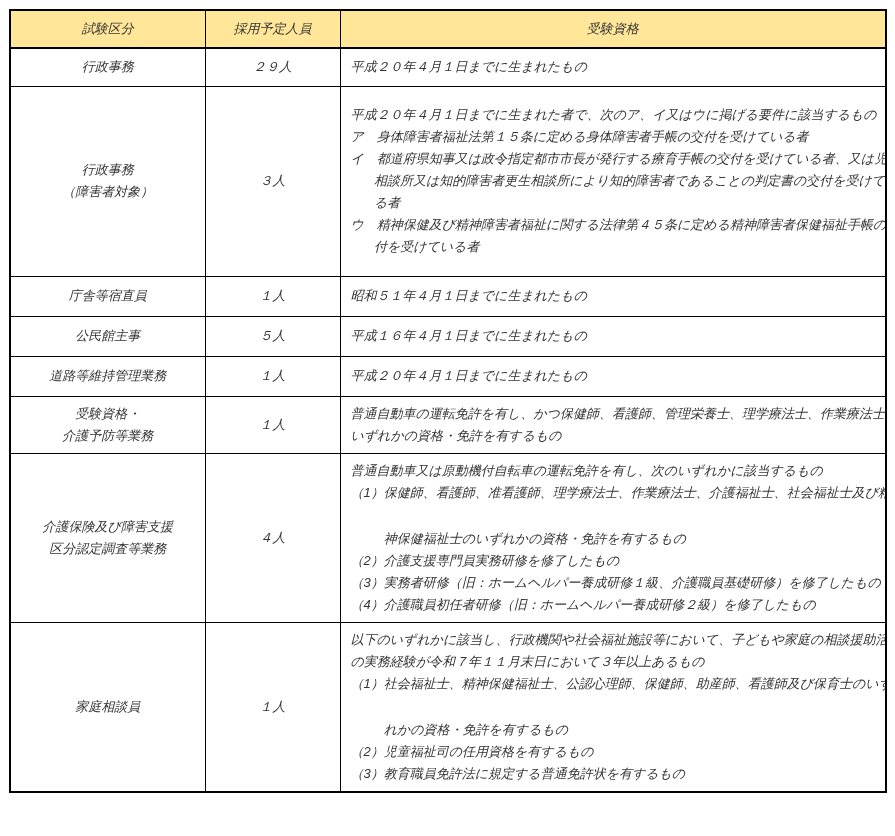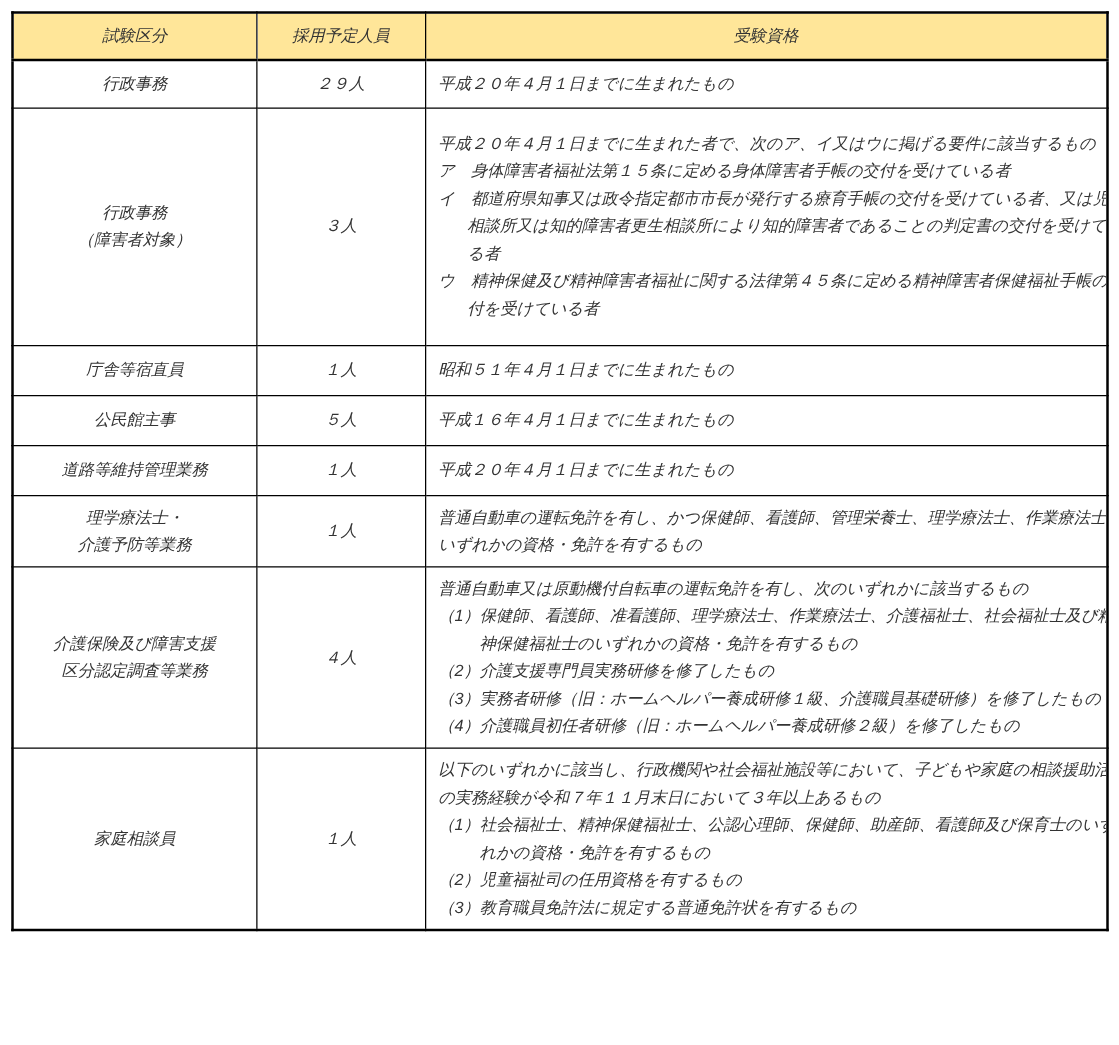--- a/index.html
+++ b/index.html
@@ -11,21 +11,21 @@
            vertical-align:middle; box-sizing:border-box; overflow:hidden;font-style:italic; }
   thead th { background:var(--header-bg); height:38px; text-align:center;
              border-bottom:2px solid var(--border); padding:0 4px; }
   td.cat  { text-align:center; padding:2px 4px;margin-left:35px; }
   td.cnt  { text-align:center; padding:2px 4px; }
   td.qual { text-align:left; padding:6px 8px 6px 10px; }
   .cat-line  { line-height:22px; }
   .qline     { line-height:22px; white-space:nowrap; }
   .qline.ind-0 { padding-left:0; }
   .qline.ind-1 { padding-left:1.8em; }
-  .qline.ind-2 { padding-left:2.55em; }
+  .qline.ind-2 { padding-left:2.55em;margin-top:24px; }
   tbody tr:nth-child(1)  { height:38px; }
   tbody tr:nth-child(2)  { height:190px; }
   tbody tr:nth-child(3)  { height:40px; }
   tbody tr:nth-child(4)  { height:40px; }
   tbody tr:nth-child(5)  { height:40px; }
   tbody tr:nth-child(6)  { height:40px; }
   tbody tr:nth-child(7)  { height:40px; }
   tbody tr:nth-child(8)  { height:60px; }
   tbody tr:nth-child(9)  { height:140px; }
   tbody tr:nth-child(10) { height:150px; }
@@ -95,21 +95,21 @@
     <td class="cat">
             <div class="cat-line">道路等維持管理業務</div>
           </td>
     <td class="cnt">１人</td>
     <td class="qual">
             <div class="qline ind-0">平成２０年４月１日までに生まれたもの</div>
           </td>
   </tr>
         <tr>
     <td class="cat">
-            <div class="cat-line">理学療法士・</div>
+            <div class="cat-line">受験資格・</div>
             <div class="cat-line">介護予防等業務</div>
           </td>
     <td class="cnt">１人</td>
     <td class="qual">
             <div class="qline ind-0">普通自動車の運転免許を有し、かつ保健師、看護師、管理栄養士、理学療法士、作業療法士の</div>
             <div class="qline ind-0">いずれかの資格・免許を有するもの</div>
           </td>
   </tr>
         <tr>
     <td class="cat">

